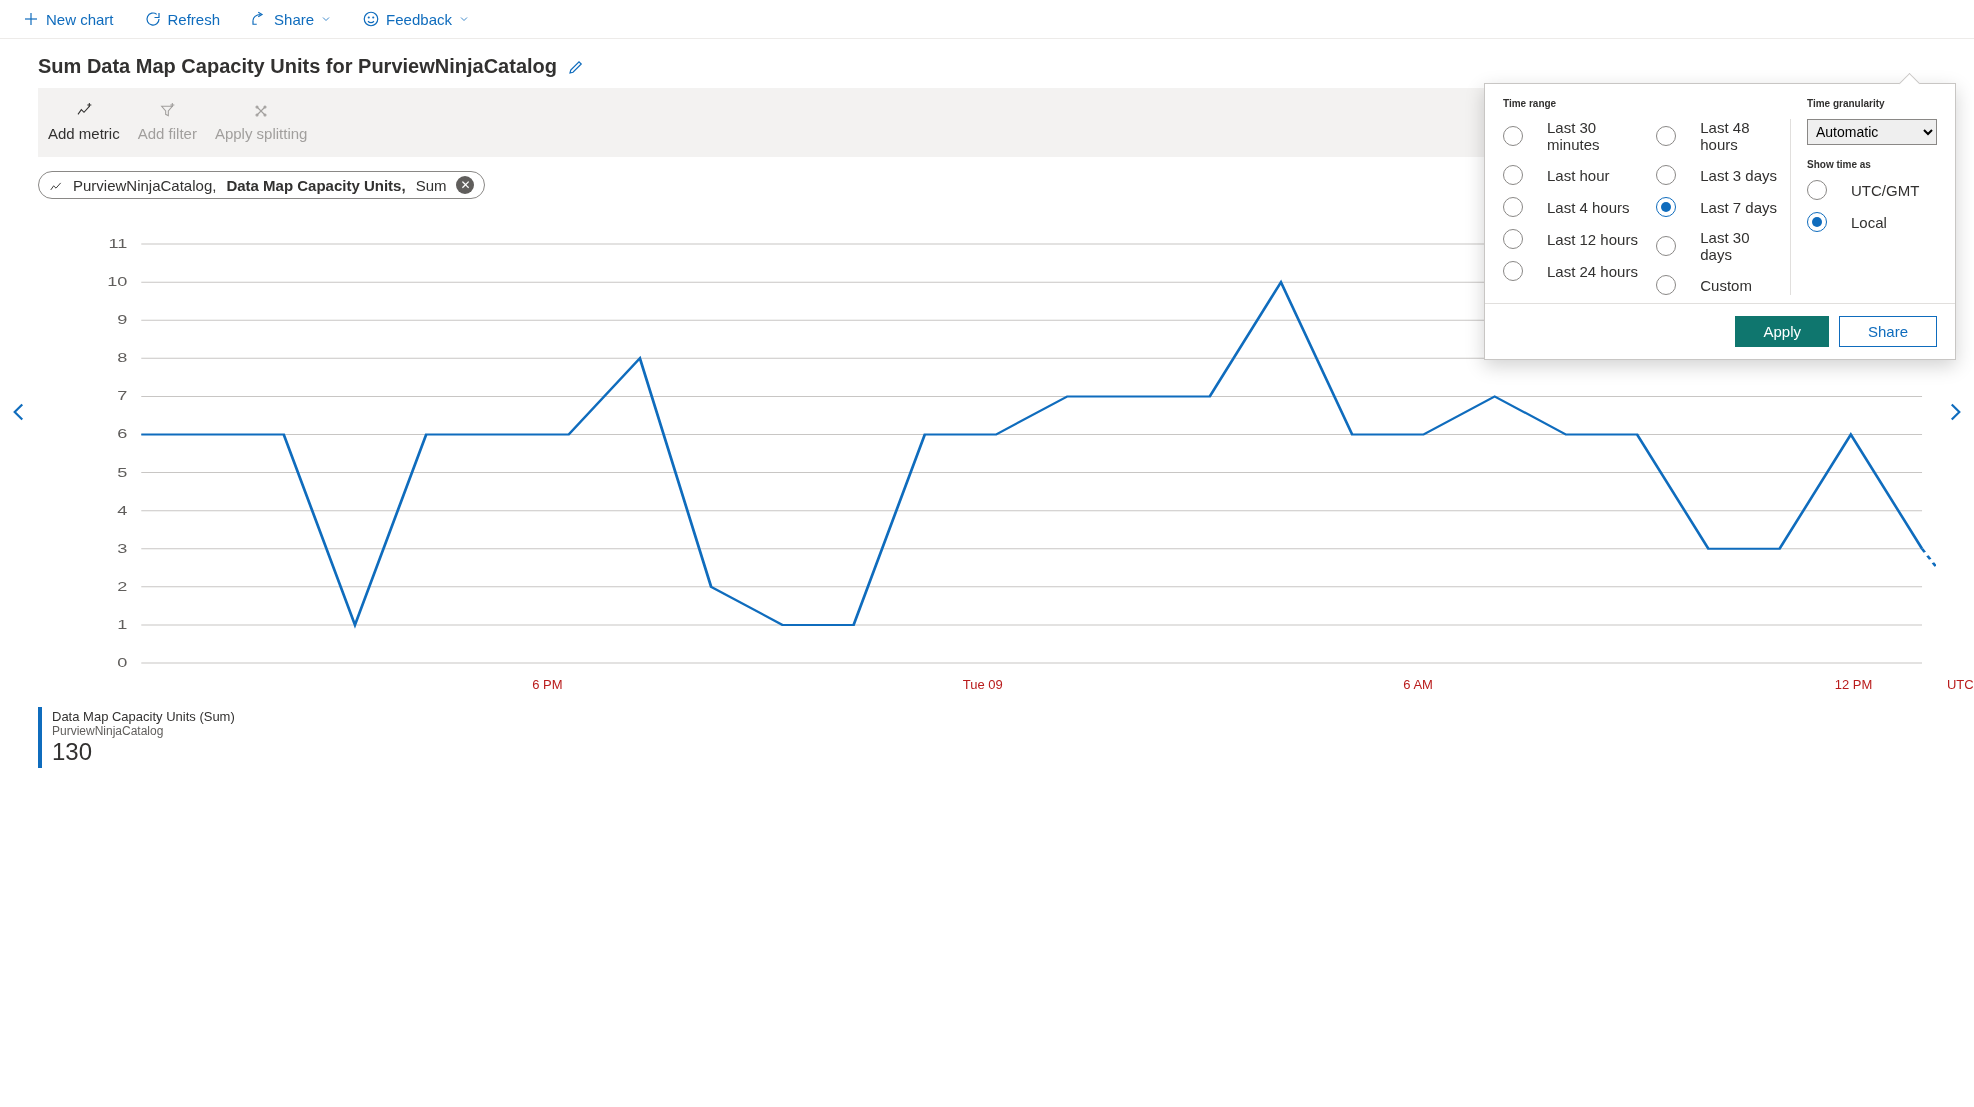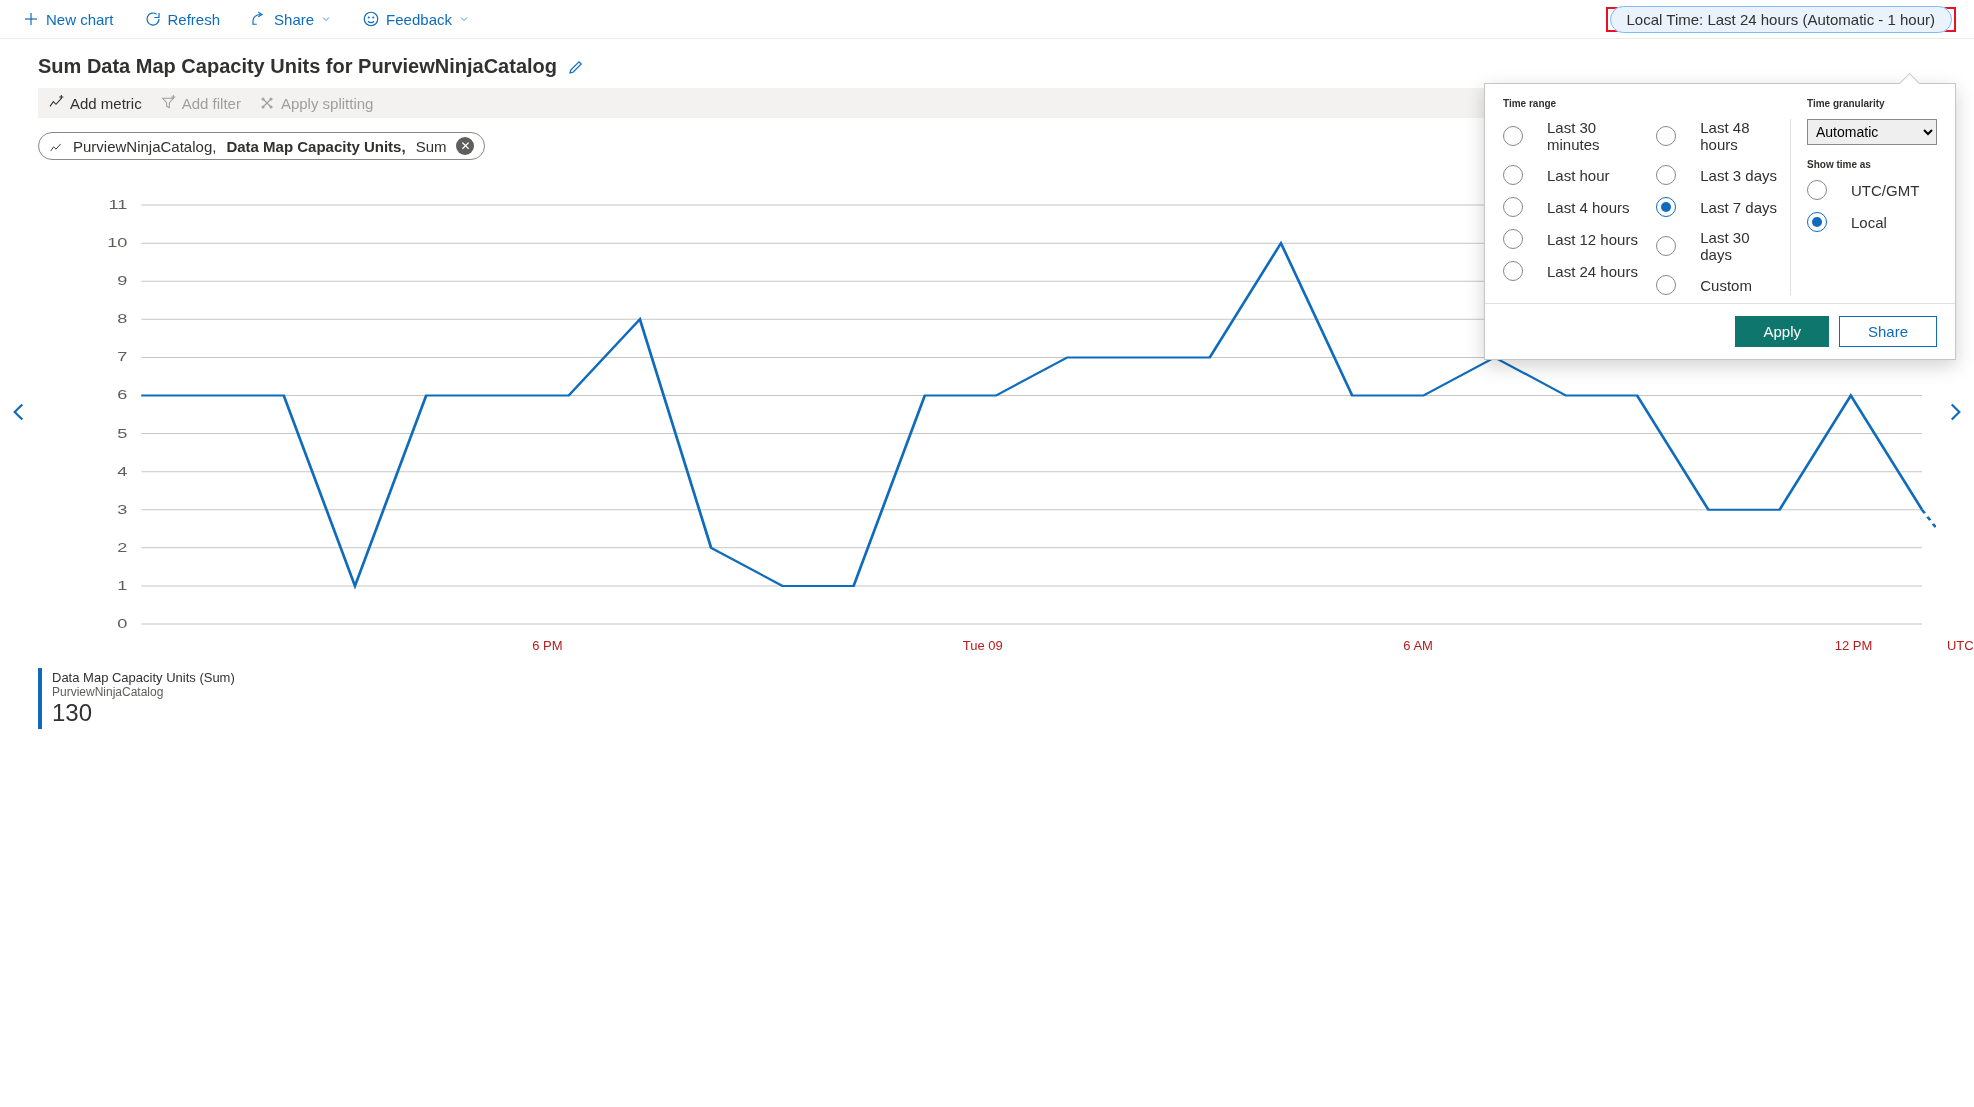--- a/index.html
+++ b/index.html
@@ -61,21 +61,21 @@
 
   .secondary-bar {
     background: #f3f2f1;
     display: flex;
     align-items: center;
     padding: 6px 10px;
     gap: 18px;
   }
   .sb-btn {
     display: inline-flex; align-items: center; gap: 6px;
-    font-size: 15px; cursor: pointer;
+    font-size: 15px; cursor: pointer; flex-direction: column;
   }
   .sb-btn.enabled { color: #323130; }
   .sb-btn.disabled { color: #a19f9d; }
   .sb-btn svg { width: 16px; height: 16px; }
   .sb-right { margin-left: auto; display: flex; align-items: center; gap: 12px; }
 
   .chip {
     display: inline-flex; align-items: flex-end; gap: 10px;
     border: 1px solid #8a8886; border-radius: 16px;
     padding: 4px 10px; margin: 14px 0 8px;
@@ -190,23 +190,20 @@
         <circle cx="9" cy="10" r="0.6" fill="#0f6cbd"></circle>
         <circle cx="15" cy="10" r="0.6" fill="#0f6cbd"></circle>
         <path d="M8 15c1.2 1.2 2.6 1.8 4 1.8s2.8-.6 4-1.8"></path>
       </svg>
     <span>Feedback</span>
     <svg class="chev" viewBox="0 0 24 24">
         <polyline points="6 9 12 15 18 9"></polyline>
       </svg>
   </div>
   <div class="spacer"></div>
-  <span class="highlight-box">
-    <span class="time-pill">Local Time: Last 24 hours (Automatic - 1 hour)</span>
-  </span>
 </div>
 
 <div class="content">
   <svg class="nav-arrow nav-left" viewBox="0 0 24 24">
       <polyline points="15 5 8 12 15 19"></polyline>
     </svg>
   <svg class="nav-arrow nav-right" viewBox="0 0 24 24">
       <polyline points="9 5 16 12 9 19"></polyline>
     </svg>
 

